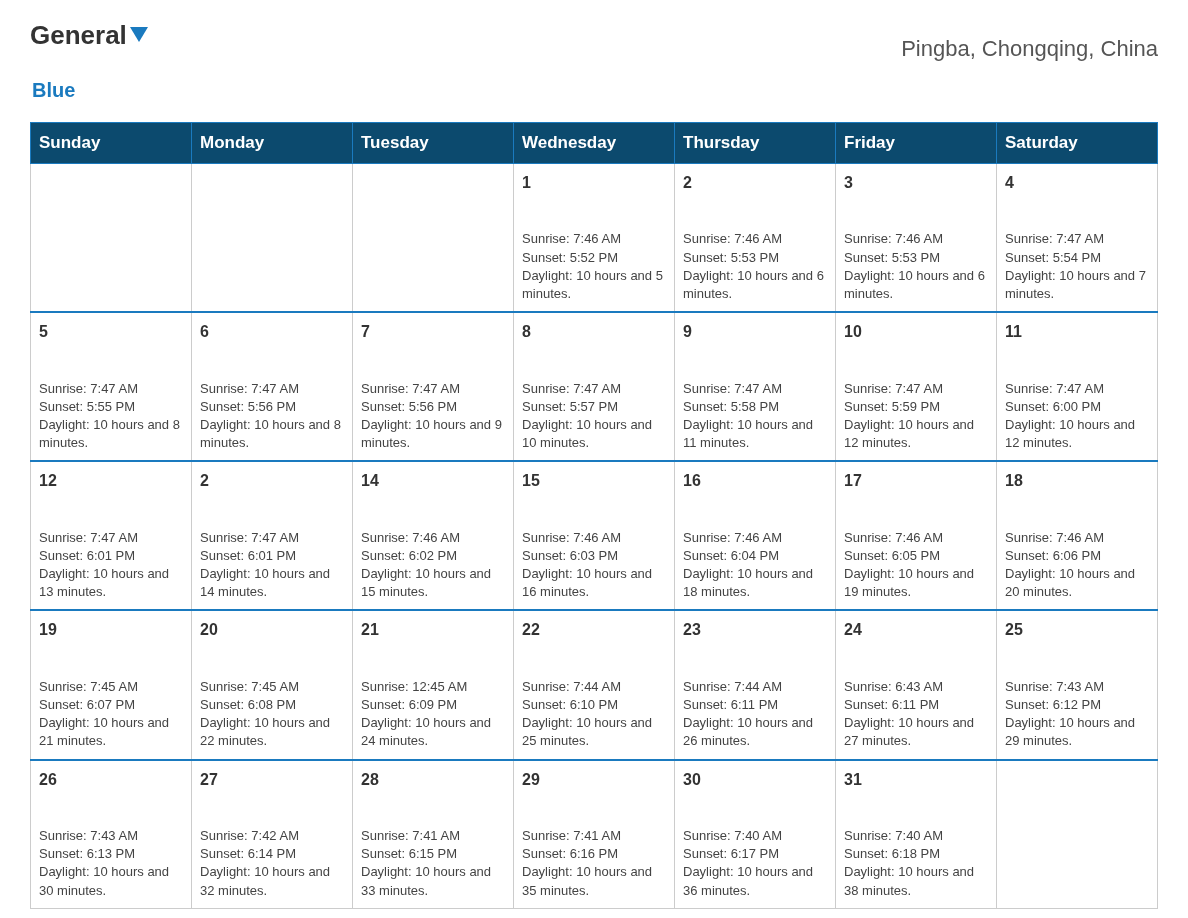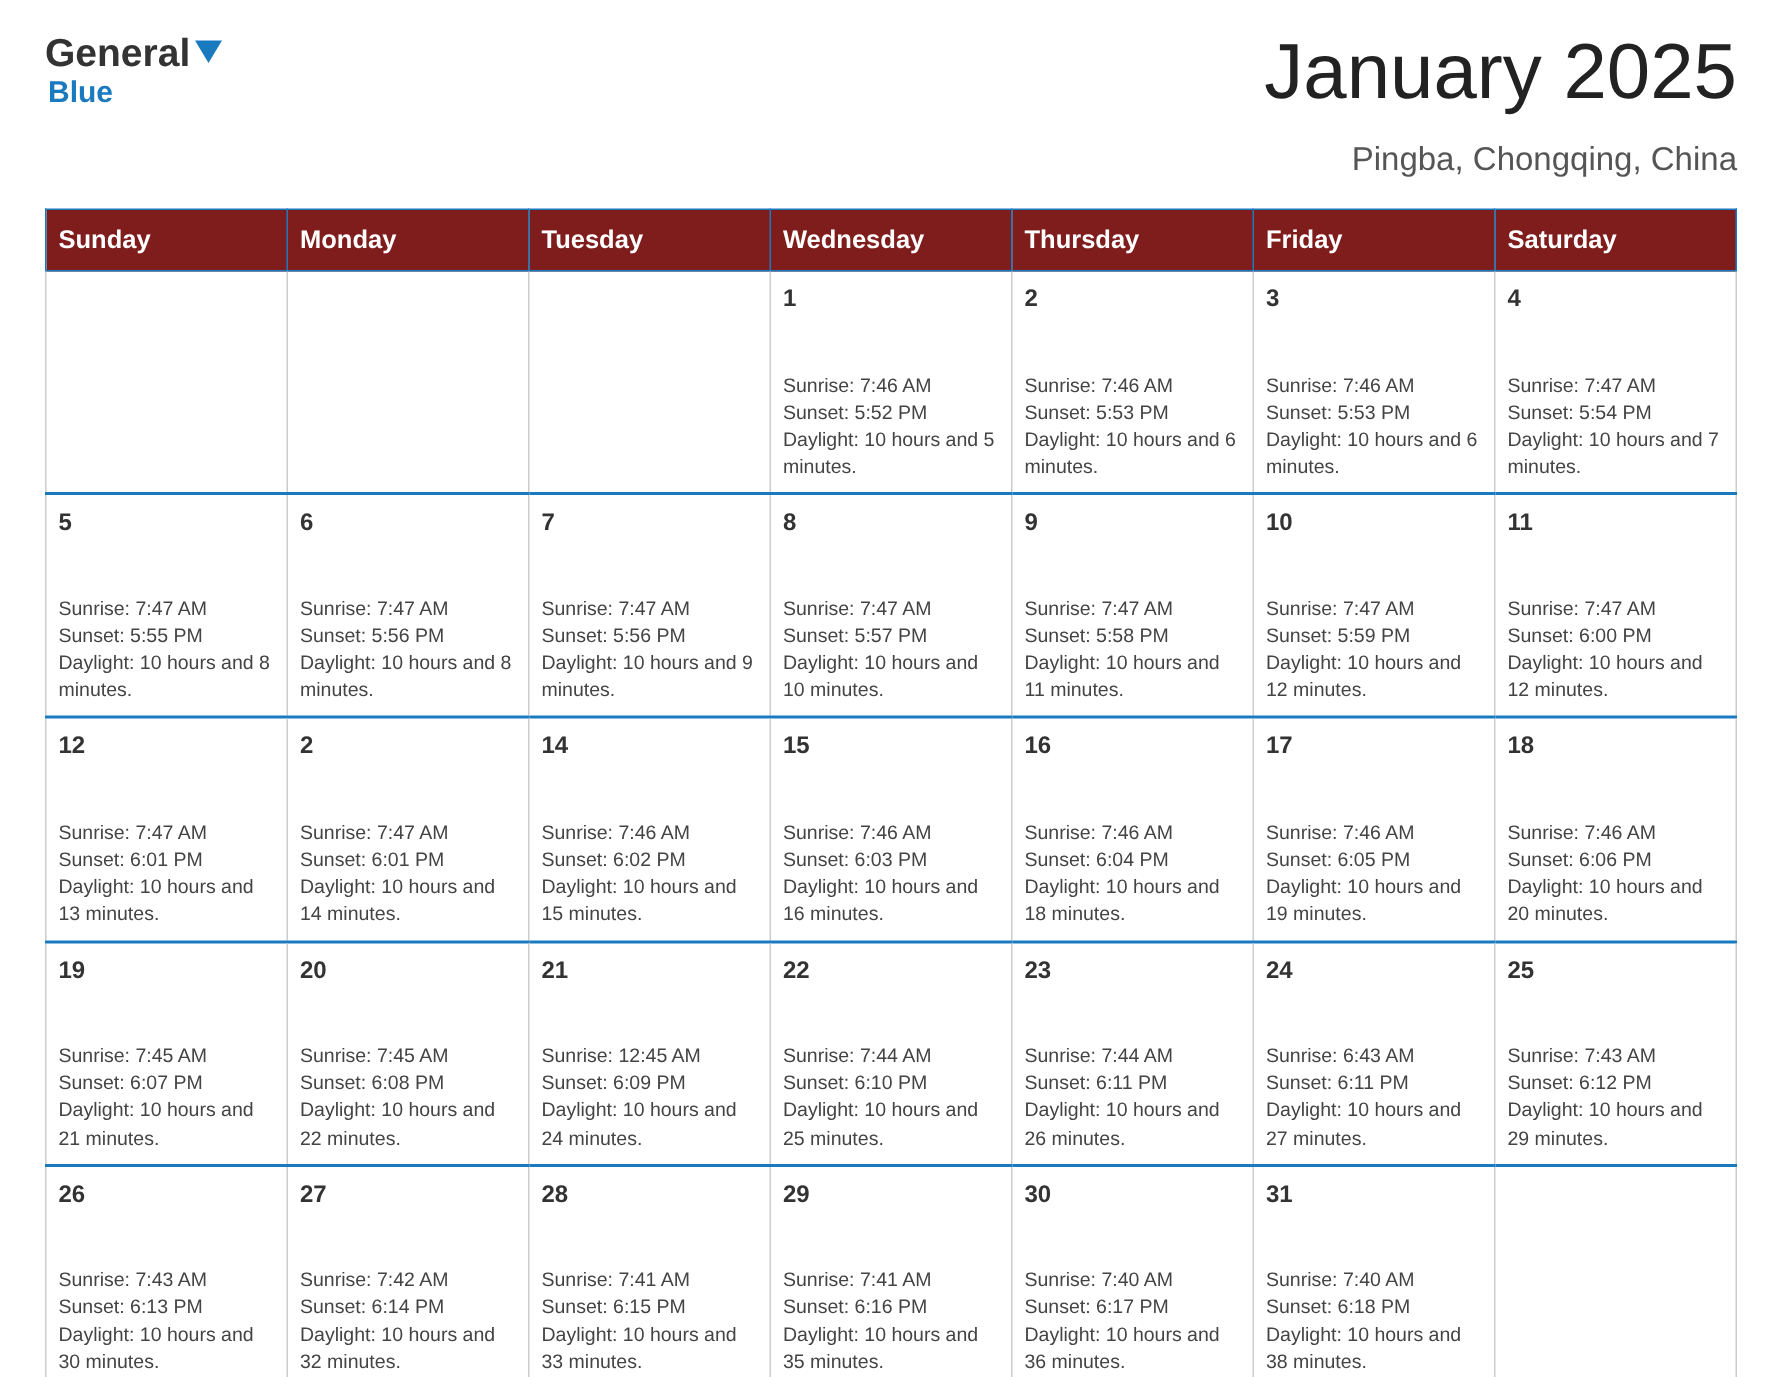--- a/index.html
+++ b/index.html
@@ -35,21 +35,21 @@
       font-size: 22px;
       color: #555;
       margin-top: 16px;
     }
     table {
       width: 100%;
       border-collapse: collapse;
       table-layout: fixed;
     }
     thead tr th {
-      background-color: #7f1d1d;
+      background-color: #0c4a6e;
       color: #fff;
       font-size: 17px;
       font-weight: bold;
       padding: 10px 8px;
       text-align: left;
       border: 1px solid #1a7abf;
     }
     tbody tr td {
       vertical-align: top;
       padding: 8px;
@@ -74,20 +74,21 @@
       font-size: 13px;
       margin-top: 36px;
     }
     .logo-row {
       display: flex;
       align-items: center;
     }
     .logo-text-group {
       display: flex;
       flex-direction: column;
+      gap: 28px;
     }
     .logo-line1 {
       display: flex;
       align-items: center;
     }
     .logo-line1 span.general {
       font-size: 26px;
       font-weight: bold;
       color: #333;
     }
@@ -119,21 +120,20 @@
           <span class="general" style="font-size:26px;font-weight:bold;color:#333;">General</span>
           <span class="logo-arrow"></span>
         </div>
         <div>
           <span class="logo-blue-text">Blue</span>
         </div>
       </div>
     </div>
   </div>
   <div class="title-block">
-    <h1>January 2025</h1>
     <div class="subtitle">Pingba, Chongqing, China</div>
   </div>
 </div>
 
 <table>
   <thead>
     <tr>
     <th>Sunday</th>
         <th>Monday</th>
         <th>Tuesday</th>

